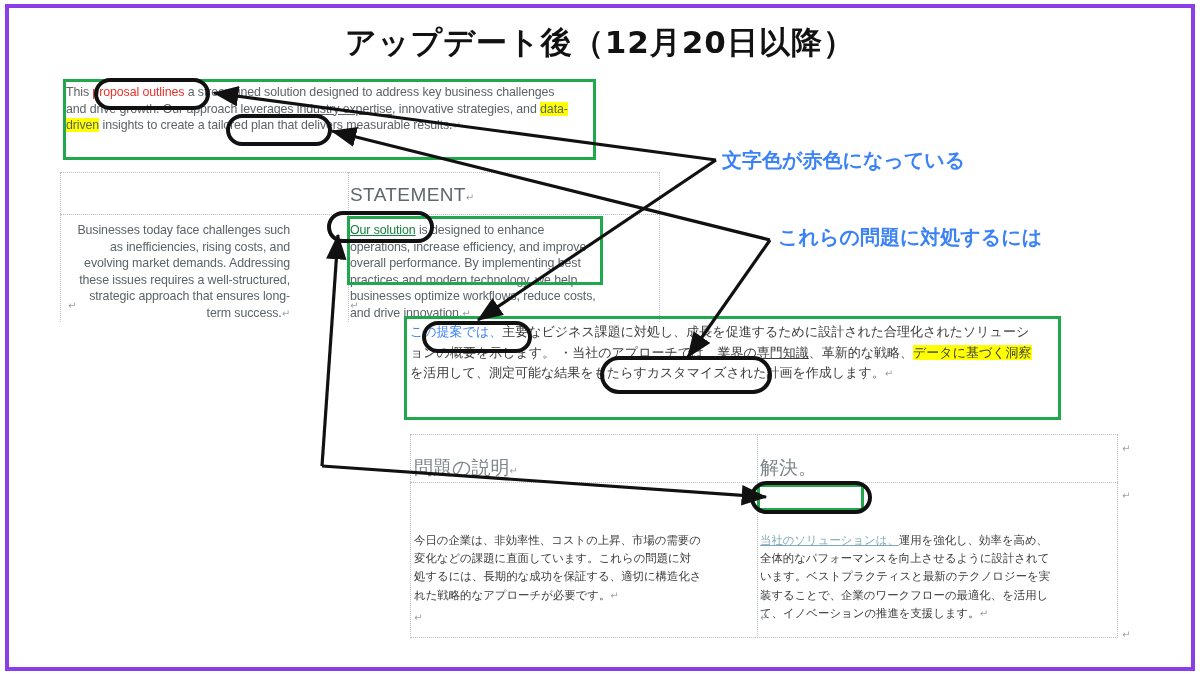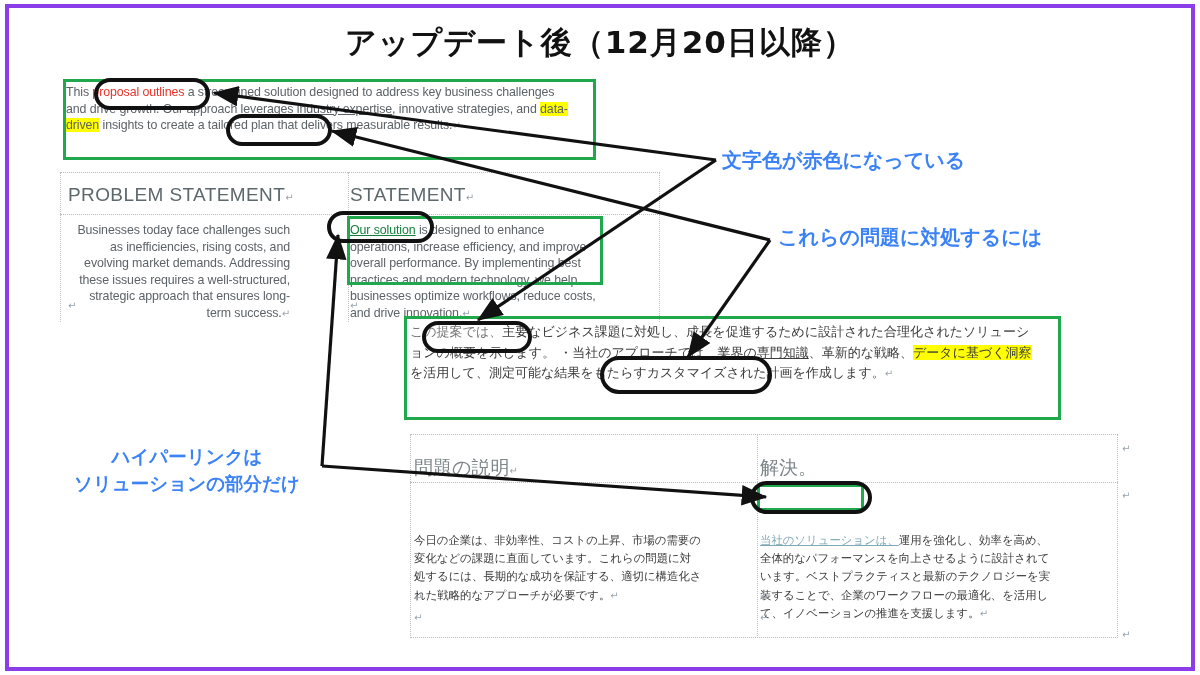--- a/index.html
+++ b/index.html
@@ -126,40 +126,37 @@
   <div class="greenbox" style="left:63px;top:79px;width:533px;height:81px;"></div>
 
   <div class="tbl" style="left:60px;top:172px;width:600px;height:150px;">
     <div class="cellline hline" style="left:0;top:0;width:600px;"></div>
     <div class="cellline hline" style="left:0;top:42px;width:600px;"></div>
     <div class="cellline vline" style="left:0;top:0;height:150px;"></div>
     <div class="cellline vline" style="left:288px;top:0;height:150px;"></div>
     <div class="cellline vline" style="left:599px;top:0;height:150px;"></div>
   </div>
 
-  <div class="doc heading-en" style="left:68px;top:184px;">
-    <span>PROBLEM STATEMENT</span><span class="pilcrow">↵</span>
-  </div>
   <div class="doc en-body" style="left:68px;top:222px;width:222px;text-align:right;">
     <span>Businesses today face challenges such as inefficiencies, rising costs, and evolving market demands. Addressing these issues requires a well-structured, strategic approach that ensures long-term success.</span><span class="pilcrow">↵</span>
   </div>
   <div class="doc pilcrow" style="left:68px;top:300px;">↵</div>
 
   <div class="doc heading-en" style="left:350px;top:184px;">
     <span>STATEMENT</span><span class="pilcrow">↵</span>
   </div>
   <div class="doc en-body" style="left:350px;top:222px;width:246px;">
     <span class="link" style="color: #15803d;">Our solution</span><span> is designed to enhance operations, increase efficiency, and improve overall performance. By implementing best practices and modern technology, we help businesses optimize workflows, reduce costs, and drive innovation.</span><span class="pilcrow">↵</span>
   </div>
   <div class="doc pilcrow" style="left:350px;top:300px;">↵</div>
 
   <div class="greenbox" style="left:347px;top:216px;width:256px;height:69px;"></div>
 
   <div class="doc jp-body" style="left:410px;top:322px;width:630px;">
-    <span class="red" style="color: #737373;">この提案では、</span><span>主要なビジネス課題に対処し、成長を促進するために設計された合理化されたソリューションの概要を示します。 ・当社のアプローチでは、</span><span class="ul">業界の専門知識</span><span>、革新的な戦略、</span><span class="hl" style="background: rgb(255, 255, 0);">データに基づく洞察</span><span>を活用して、測定可能な結果をもたらすカスタマイズされた計画を作成します。</span><span class="pilcrow">↵</span>
+    <span class="red" style="color: #3b82f6;">この提案では、</span><span>主要なビジネス課題に対処し、成長を促進するために設計された合理化されたソリューションの概要を示します。 ・当社のアプローチでは、</span><span class="ul">業界の専門知識</span><span>、革新的な戦略、</span><span class="hl" style="background: rgb(255, 255, 0);">データに基づく洞察</span><span>を活用して、測定可能な結果をもたらすカスタマイズされた計画を作成します。</span><span class="pilcrow">↵</span>
   </div>
   <div class="greenbox" style="left:404px;top:316px;width:657px;height:104px;"></div>
 
   <div class="tbl" style="left:410px;top:434px;width:708px;height:204px;">
     <div class="cellline hline" style="left:0;top:0;width:708px;"></div>
     <div class="cellline hline" style="left:0;top:48px;width:708px;"></div>
     <div class="cellline hline" style="left:0;top:203px;width:708px;"></div>
     <div class="cellline vline" style="left:0;top:0;height:204px;"></div>
     <div class="cellline vline" style="left:347px;top:0;height:204px;"></div>
     <div class="cellline vline" style="left:707px;top:0;height:204px;"></div>
@@ -187,24 +184,20 @@
   <div class="doc pilcrow" style="left:760px;top:612px;">↵</div>
 
   <div class="greenbox" style="left:757px;top:484px;width:107px;height:27px;"></div>
 
   <div class="anno" style="left:722px;top:145px;">
     <span>文字色が赤色になっている</span>
   </div>
   <div class="anno" style="left:778px;top:222px;">
     <span>これらの問題に対処するには</span>
   </div>
-  <div class="anno small" style="left:42px;top:443px;text-align:center;width:290px;">
-    <div>ハイパーリンクは</div>
-    <div>ソリューションの部分だけ</div>
-  </div>
 
   <svg id="overlay" viewBox="0 0 1200 675" width="1200" height="675">
     <defs>
       <marker id="ah" markerWidth="9" markerHeight="9" refX="7.6" refY="3.2" orient="auto" markerUnits="strokeWidth">
         <path d="M0,0 L8,3.2 L0,6.4 z" fill="#111"></path>
       </marker>
     </defs>
 
     <rect x="96" y="80" width="112" height="28" rx="14" ry="14" fill="none" stroke="#111" stroke-width="4"></rect>
     <rect x="228" y="116" width="102" height="28" rx="14" ry="14" fill="none" stroke="#111" stroke-width="4"></rect>

